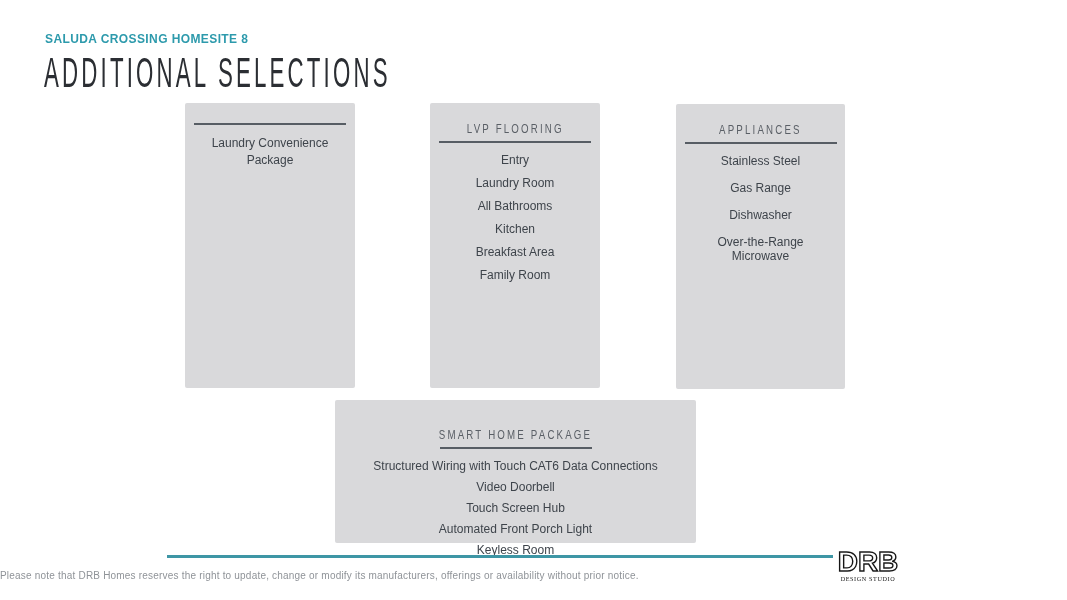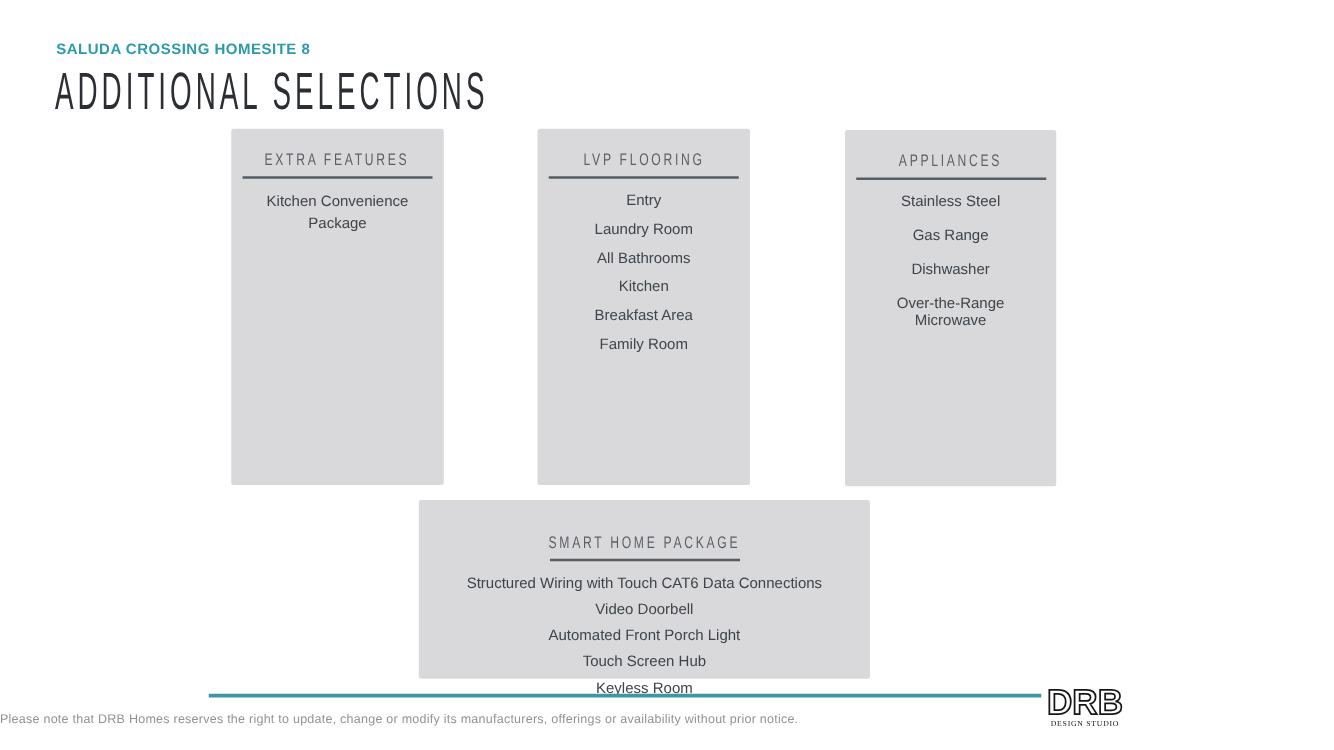--- a/index.html
+++ b/index.html
@@ -120,26 +120,23 @@
 <body>
 
 <div class="slide">
 
   <div class="eyebrow">SALUDA CROSSING HOMESITE 8</div>
   <h1 class="page-title">
     <span class="stretch">ADDITIONAL SELECTIONS</span>
   </h1>
 
   <section class="card card--extra">
-    <h2 class="card-heading">
-      <span class="stretch">EXTRA FEATURES</span>
-    </h2>
     <div class="heading-rule"></div>
     <ul>
-        <li>Kitchen Convenience Package</li>
+        <li>Laundry Convenience Package</li>
       </ul>
   </section>
 
   <section class="card card--appliance">
     <h2 class="card-heading">
       <span class="stretch">APPLIANCES</span>
     </h2>
     <div class="heading-rule"></div>
     <ul>
         <li>Stainless Steel</li>
@@ -165,22 +162,22 @@
   </section>
 
   <section class="card card--smart">
     <h2 class="card-heading">
       <span class="stretch">SMART HOME PACKAGE</span>
     </h2>
     <div class="heading-rule"></div>
     <ul>
         <li>Structured Wiring with Touch CAT6 Data Connections</li>
         <li>Video Doorbell</li>
+        <li>Touch Screen Hub</li>
         <li>Automated Front Porch Light</li>
-        <li>Touch Screen Hub</li>
         <li>Keyless Room</li>
       </ul>
   </section>
 
   <div class="footer-rule"></div>
   <div class="disclaimer">Please note that DRB Homes reserves the right to update, change or modify its manufacturers, offerings or availability without prior notice.</div>
 
   <div class="logo">
     <svg width="60" height="40" viewBox="0 0 60 40">
       <text x="30" y="25" text-anchor="middle" font-family="Liberation Sans, sans-serif" font-size="28" font-weight="bold" fill="none" stroke="#151515" stroke-width="1.4">DRB</text>

